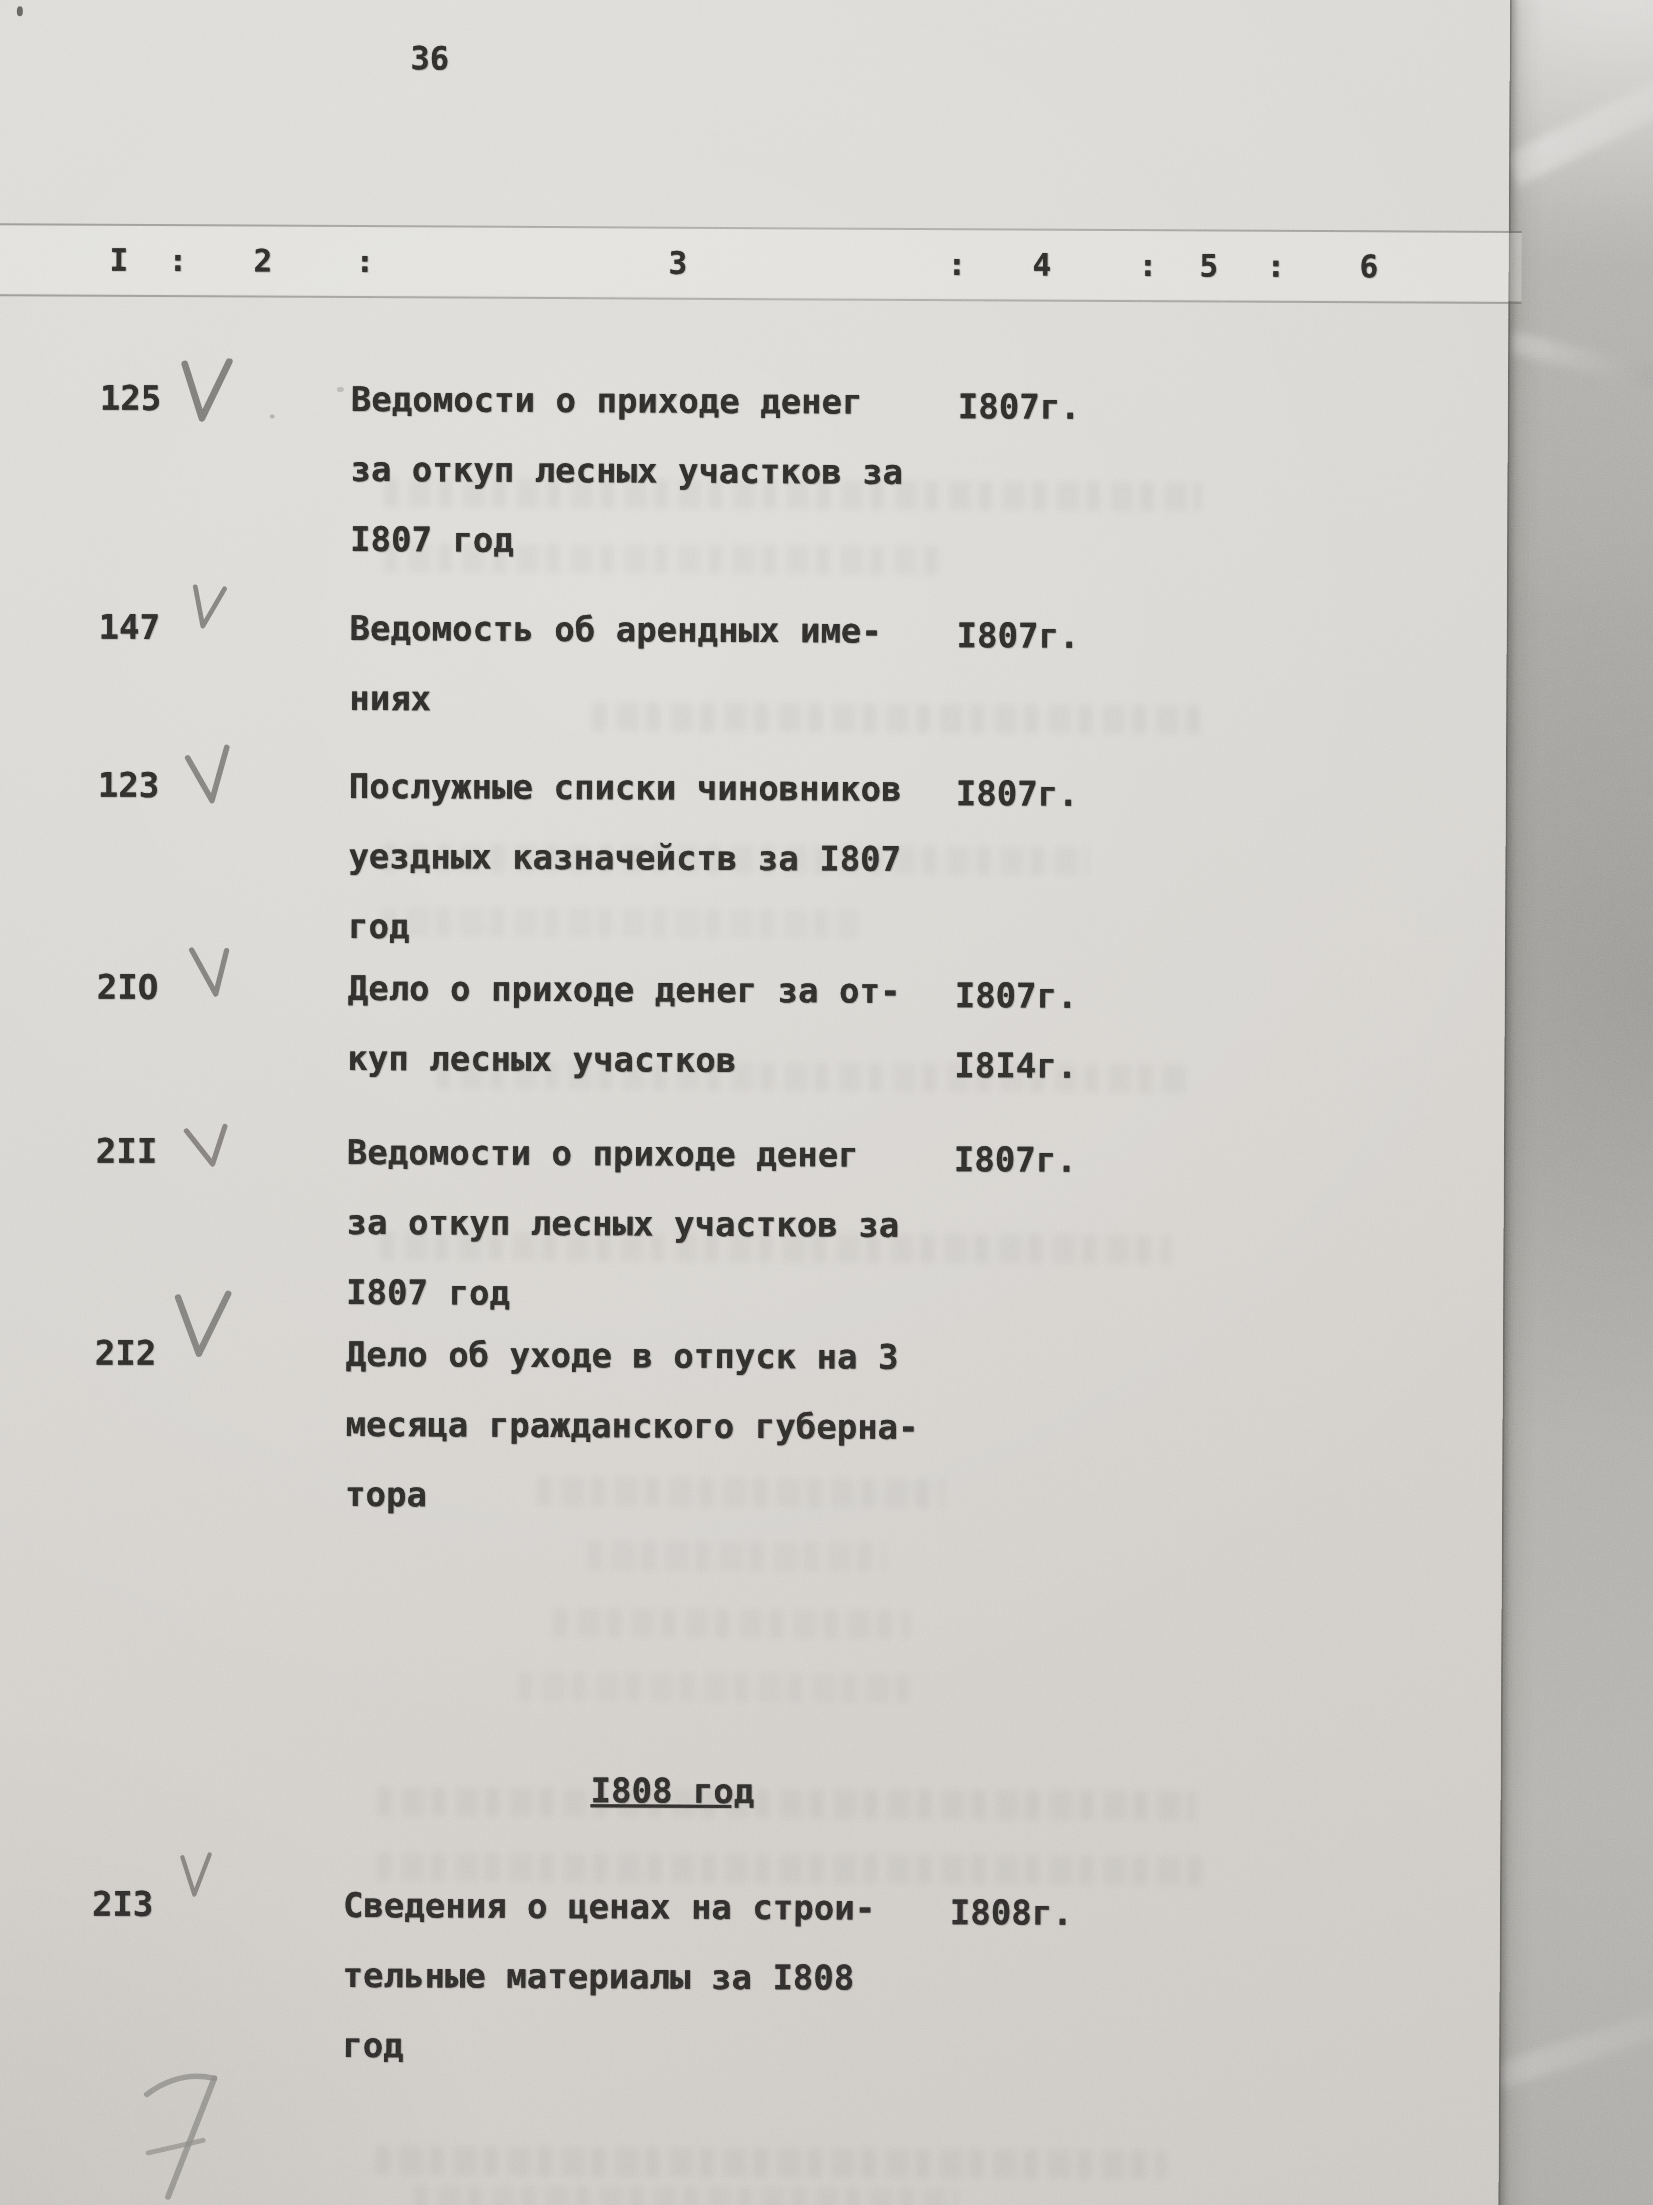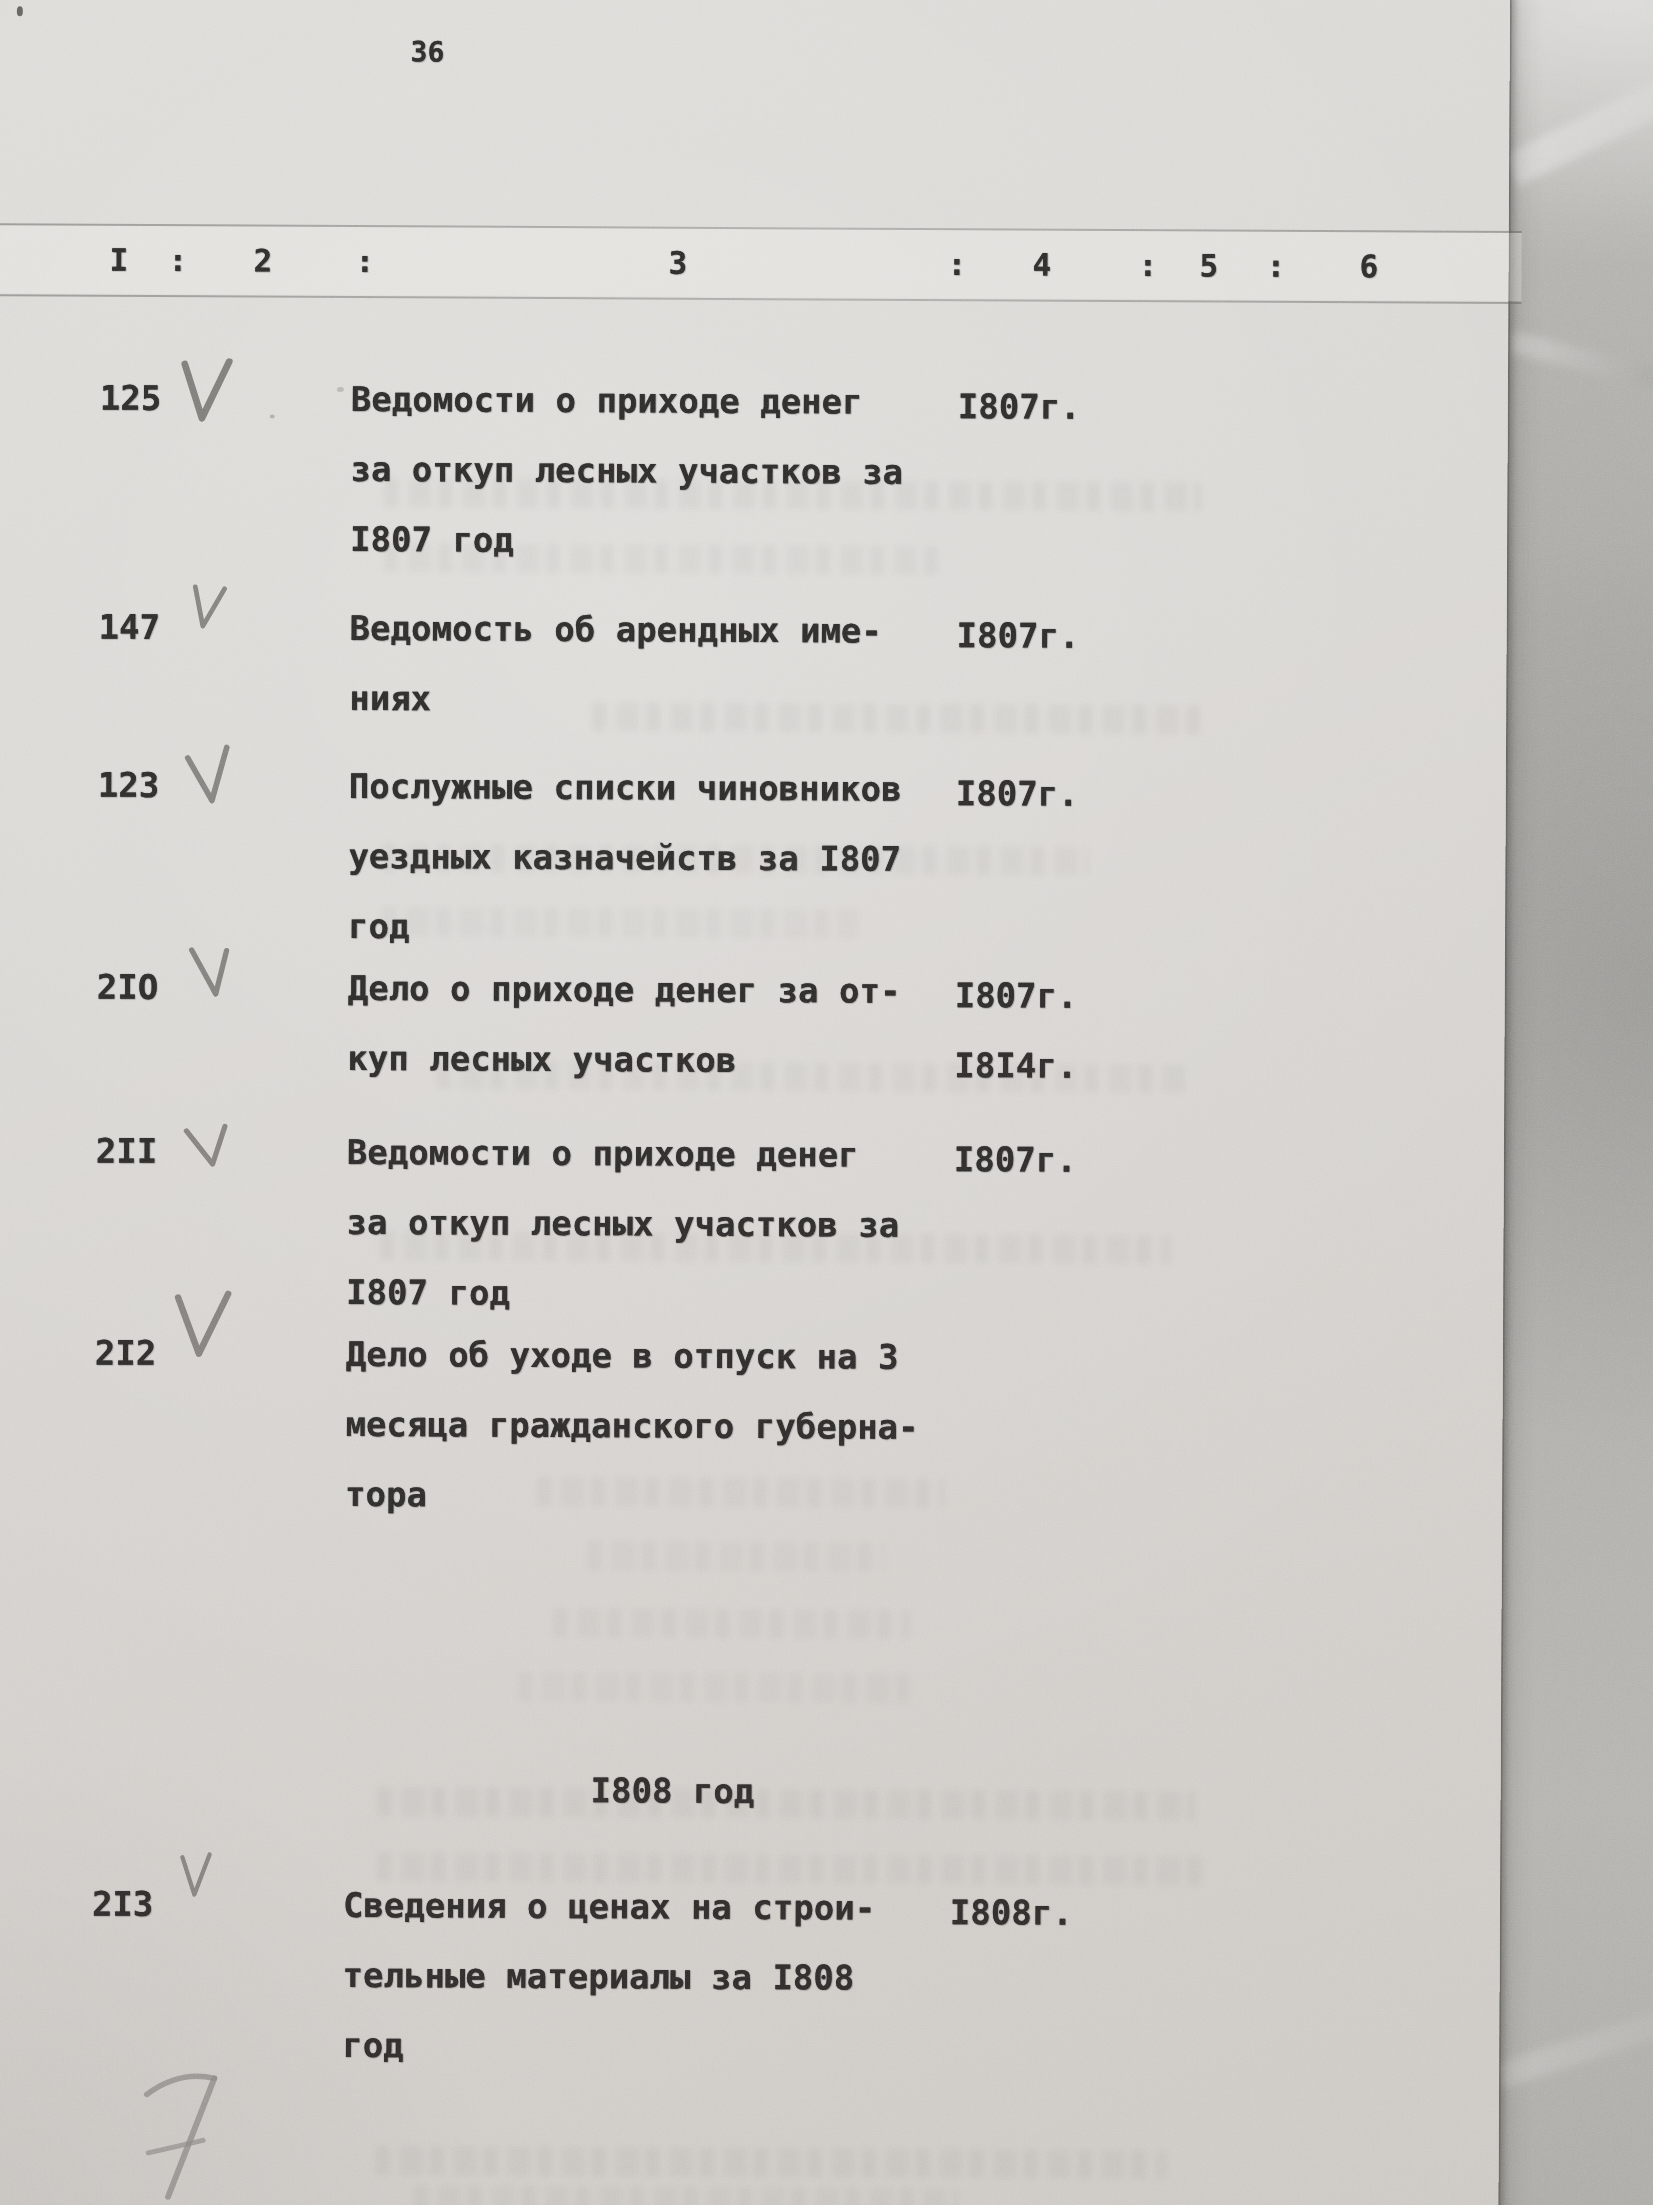--- a/index.html
+++ b/index.html
@@ -30,22 +30,22 @@
     background:linear-gradient(90deg,rgba(92,90,88,.50),rgba(92,90,88,.34) 55%,rgba(92,90,88,.48));}
   .headband{position:absolute;left:0;top:225px;width:1523px;height:68px;background:rgba(245,243,239,.25);}
   .headcell{position:absolute;top:228px;height:63px;line-height:63px;font-size:31px;}
   .entry{position:absolute;left:0;width:1654px;}
   .line{line-height:70px;font-size:34px;white-space:nowrap;}
   .num{position:absolute;left:102px;top:0;}
   .desc{position:absolute;left:353px;top:0;}
   .years{position:absolute;left:960px;top:4px;}
   .chk{position:absolute;pointer-events:none;}
   .chk path{fill:none;stroke:#6e6c69;stroke-linecap:round;stroke-linejoin:round;}
-  .heading{position:absolute;left:600px;top:1752px;}
-  .pagenum{position:absolute;left:411px;top:29px;font-size:28px;line-height:41px;}
+  .heading{position:absolute;left:600px;top:1752px;text-decoration:underline;}
+  .pagenum{position:absolute;left:411px;top:36px;font-size:32px;line-height:41px;}
   .ghost{
     position:absolute;height:29px;filter:blur(3px);border-radius:2.6px;pointer-events:none;
     background:repeating-linear-gradient(90deg,
       rgba(88,86,84,.55) 0 13.6px, rgba(88,86,84,0) 13.6px 24px,
       rgba(88,86,84,.45) 24px 47px, rgba(88,86,84,0) 47px 54px);
   }
   .speck{position:absolute;border-radius:50%;background:#3a3936;pointer-events:none;}
   .pencil{position:absolute;pointer-events:none;}
   .pencil path{fill:none;stroke:#8b8986;stroke-linecap:round;stroke-linejoin:round;}
   .noise{position:absolute;left:0;top:0;width:1654px;height:2205px;pointer-events:none;

